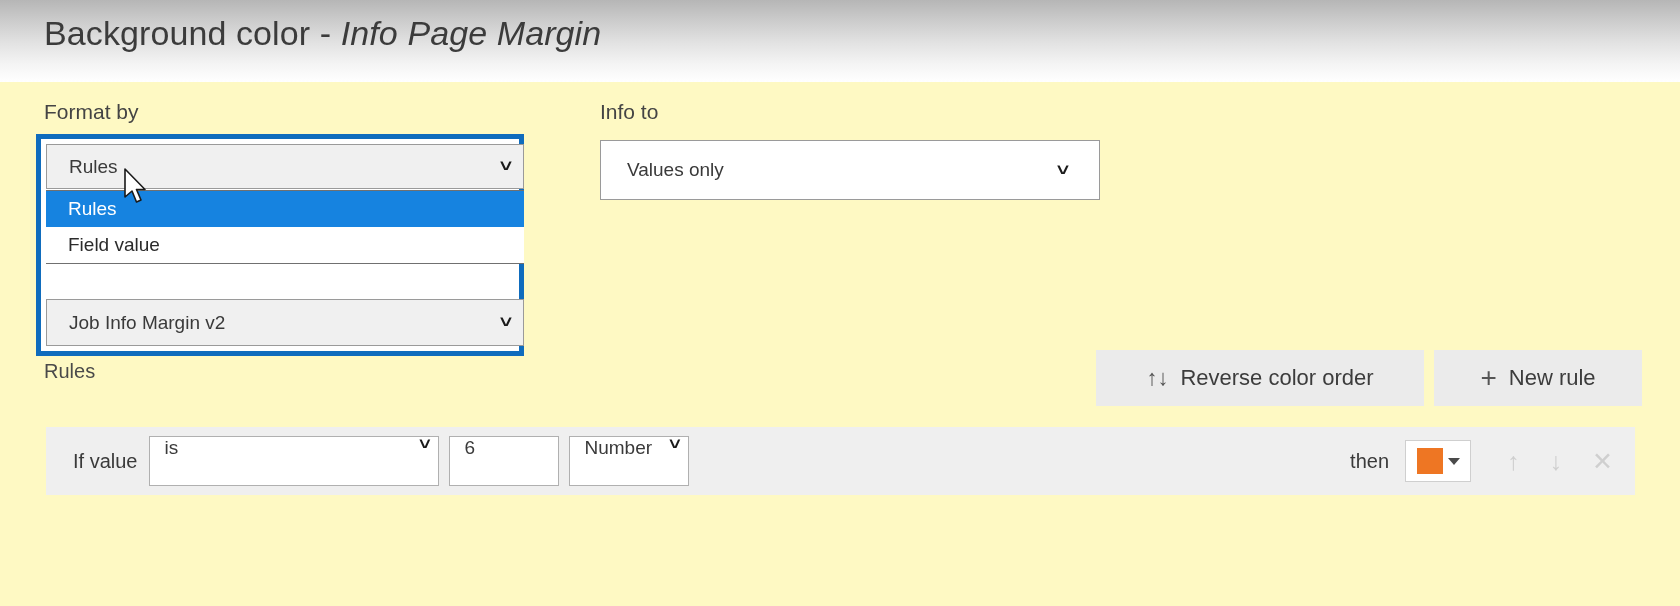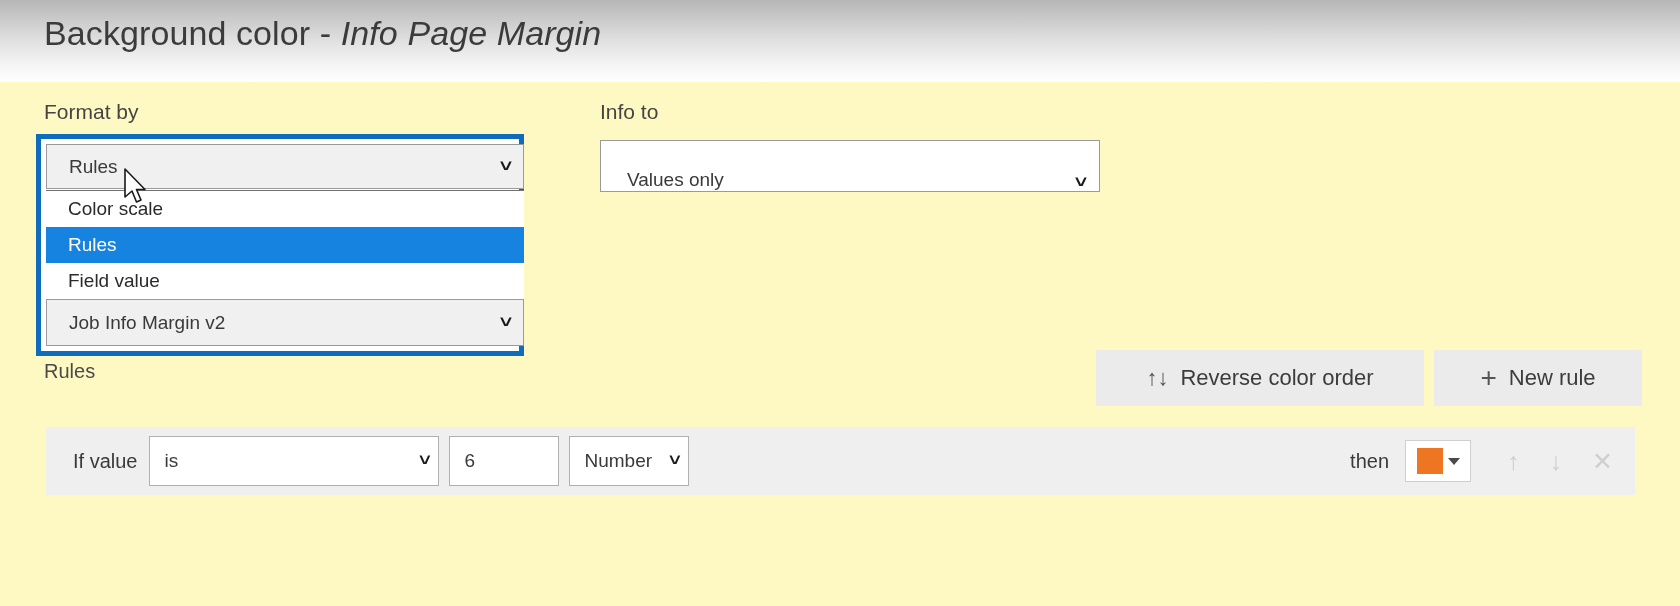--- a/index.html
+++ b/index.html
@@ -136,29 +136,29 @@
     background: #1683e0;
     color: #ffffff;
   }
 
   
   .select-applyto {
     position: absolute;
     left: 600px;
     top: 58px;
     width: 500px;
-    height: 52px;
+    height: 60px;
     box-sizing: border-box;
     background: #ffffff;
     border: 1px solid #9a9a9a;
     font-size: 19px;
     color: #3a3a3a;
     display: flex;
-    align-items: flex-end;
-    padding: 0 13px 0 26px;
+    align-items: center;
+    padding: 0 31px 0 26px;
     white-space: nowrap;
   }
   .select-applyto .chev {
     margin-left: auto;
     font-size: 17px;
     color: #1a1a1a;
     font-weight: bold;
     line-height: 1;
     transform: scaleX(1.25);
   }
@@ -207,21 +207,20 @@
     white-space: nowrap;
   }
   .rule-select {
     box-sizing: border-box;
     background: #ffffff;
     border: 1px solid #b0b0b0;
     height: 50px;
     font-size: 19px;
     color: #3a3a3a;
     display: flex;
-    align-items: center;
     padding: 0 10px 0 14px;
     white-space: nowrap;
   }
   .rule-select .chev {
     margin-left: auto;
     padding-left: 10px;
     font-size: 16px;
     color: #1a1a1a;
     font-weight: bold;
     line-height: 1;
@@ -300,21 +299,20 @@
 
     <div class="field-label label-format-by">Format by</div>
 
     <div class="combo-group" style="border-color: rgb(15, 108, 189);">
       <div class="select select-format">
         <span>Rules</span>
         <span class="chev">˅</span>
       </div>
 
       <div class="options">
-        <div class="option">Color scale</div>
         <div class="option selected" style="background: rgb(22, 131, 224);">Rules</div>
         <div class="option">Field value</div>
       </div>
 
       <div class="select select-field">
         <span>Job Info Margin v2</span>
         <span class="chev">˅</span>
       </div>
     </div>
 

